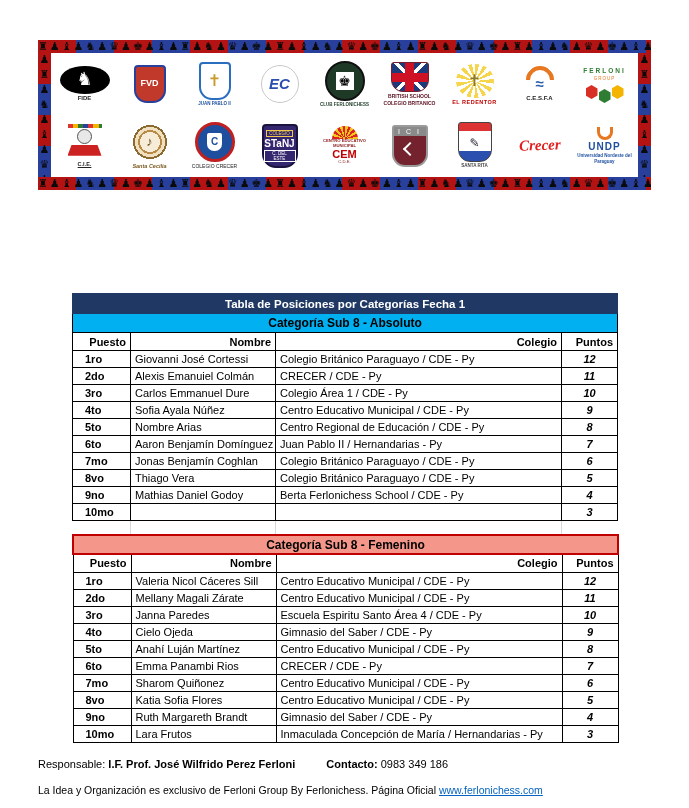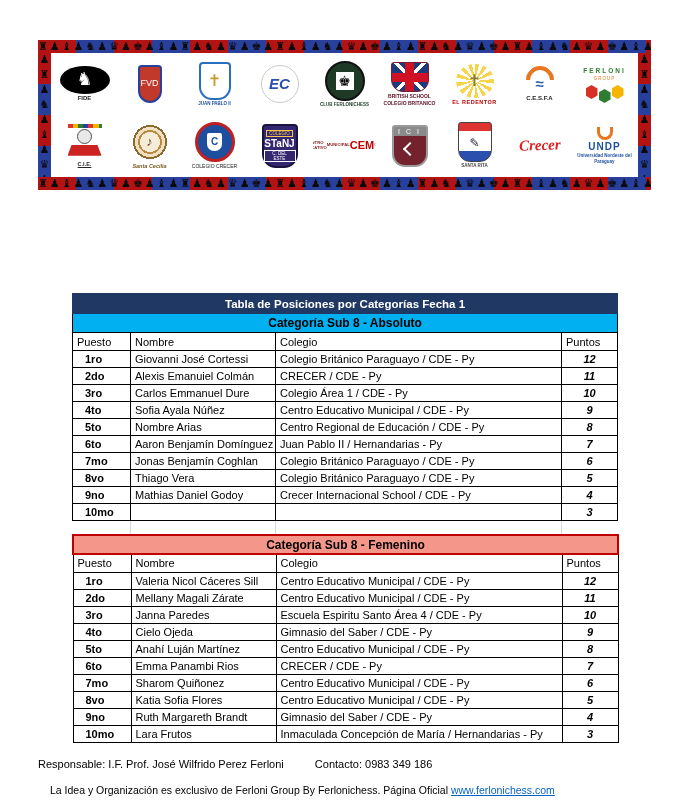--- a/index.html
+++ b/index.html
@@ -26,21 +26,21 @@
   .banner-inner {
     position:absolute; left:13px; top:13px; width:587px; height:124px; background:#fff;
     display:flex; flex-direction:column; justify-content:space-evenly;
   }
   .logo-row { display:flex; justify-content:space-evenly; align-items:center; height:60px; }
   .logo { width:63px; height:60px; display:flex; flex-direction:column; align-items:center; justify-content:center; text-align:center; overflow:hidden; }
   .logo-cap { font-size:5px; line-height:1.2; color:#222; margin-top:1px; }
   
   .a-fide { width:50px; height:28px; background:#000; border-radius:50%; color:#fff; font-size:18px; line-height:27px; }
   .cap-fide { font-weight:bold; font-size:6px; }
-  .a-fvd { width:24px; height:38px; background:#c0392b; border:2px solid #28409c; border-radius:4px 4px 13px 13px; color:#fff; font-weight:normal; font-size:9px; line-height:33px; }
+  .a-fvd { width:32px; height:38px; background:#c0392b; border:2px solid #28409c; border-radius:4px 4px 13px 13px; color:#fff; font-weight:bold; font-size:9px; line-height:33px; }
   .a-jp { width:32px; height:38px; background:#fff; border:2px solid #2a6fbf; border-radius:4px 4px 13px 13px; color:#c99a2e; font-size:16px; line-height:33px; }
   .cap-jp { color:#1d4f9e; font-weight:bold; font-size:4.5px; }
   .a-eic { width:38px; height:38px; border-radius:50%; border:1px solid #c9c9c9; color:#2a4fae; font-weight:bold; font-style:italic; font-size:15px; line-height:36px; }
   .a-fc { width:40px; height:40px; border-radius:50%; background:#1e3a26; border:2px solid #111; display:flex; align-items:center; justify-content:center; }
   .a-fc .sq { width:18px; height:18px; background:#fff; color:#000; font-size:14px; line-height:18px; }
   .cap-fc { font-size:4.5px; font-weight:bold; color:#1e3a26; }
   .a-bs { width:38px; height:30px; border-radius:3px 3px 12px 12px;
     background:
       linear-gradient(#cf1126,#cf1126) center/9px 100% no-repeat,
       linear-gradient(#cf1126,#cf1126) center/100% 9px no-repeat,
@@ -69,21 +69,21 @@
   .a-sc { width:40px; height:40px; border-radius:50%;
     background:radial-gradient(circle,#f7ecd8 0 10px,#b78b45 10px 12px,#f0e0c0 12px 15px,#8a6a2f 15px 17px,#fff 17px);
     color:#6a4a1f; font-size:13px; line-height:40px; }
   .cap-sc { color:#7a5a20; font-style:italic; font-size:5.5px; font-weight:bold; }
   .a-cc { width:40px; height:40px; border-radius:50%; background:#1d4f9e; border:3px solid #c02020; display:flex; align-items:center; justify-content:center; }
   .a-cc .mini { width:15px; height:18px; background:#fff; border-radius:2px 2px 7px 7px; color:#1d4f9e; font-weight:bold; font-size:10px; line-height:18px; }
   .a-stanj { width:36px; height:44px; background:#35276f; border:2px solid #1a1340; border-radius:4px 4px 14px 14px; color:#fff; display:flex; flex-direction:column; align-items:center; justify-content:center; gap:1px; }
   .a-stanj .s1 { font-size:4.5px; color:#f2c94c; border:1px solid #f2c94c; padding:0 2px; }
   .a-stanj .s2 { font-size:10px; font-weight:bold; }
   .a-stanj .s3 { font-size:4.5px; border:1px solid #fff; padding:0 2px; }
-  .a-cem { width:52px; height:48px; display:flex; flex-direction:row; align-items:center; justify-content:center; line-height:1.15; }
+  .a-cem { width:52px; height:48px; display:flex; flex-direction:column; align-items:center; justify-content:center; line-height:1.15; }
   .a-cem .sun { width:26px; height:13px; border-radius:13px 13px 0 0; background:repeating-conic-gradient(from -90deg at 50% 100%,#d22 0 13deg,#f5c518 13deg 26deg); }
   .a-cem .c1 { font-size:4.2px; color:#8a1a1a; font-weight:bold; }
   .a-cem .c2 { font-size:11px; color:#c00000; font-weight:bold; line-height:1; }
   .a-cem .c3 { font-size:4.2px; color:#8a1a1a; }
   .a-ici { width:36px; height:42px; background:#74232e; border:2px solid #9a9a9a; border-radius:3px 3px 13px 13px; display:flex; flex-direction:column; align-items:center; }
   .a-ici .band { width:100%; background:#8a8a8a; color:#fff; font-size:7px; letter-spacing:2px; line-height:9px; }
   .a-ici .run { width:10px; height:10px; border-left:2px solid #fff; border-bottom:2px solid #fff; transform:rotate(45deg); margin-top:8px; }
   .a-sr { width:34px; height:40px; border:1px solid #444; border-radius:3px 3px 12px 12px;
     background:linear-gradient(180deg,#d33 0 8px,#fff 8px 28px,#2a4fae 28px); color:#223; font-size:12px; line-height:40px; }
   .cap-sr { font-size:4.5px; font-weight:bold; color:#444; }
@@ -96,33 +96,33 @@
   .titles { position:absolute; left:0; top:198px; width:689px; text-align:center; }
   .title-line { font-size:15.5px; font-weight:bold; text-decoration:underline; line-height:28px; }
   
   .tables { position:absolute; left:72px; top:293px; width:545px; }
   table { border-collapse:collapse; table-layout:fixed; width:545px; }
   col.c0 { width:58px; } col.c1 { width:145px; } col.c2 { width:286px; } col.c3 { width:56px; }
   td { border:1px solid #000; font-size:11px; height:17px; padding:0 4px; overflow:hidden; white-space:nowrap; }
   td.main-h { background:#1F3864; color:#fff; font-weight:bold; text-align:center; font-size:11.5px; height:20px; border-color:#1F3864; }
   td.cat-abs { background:#00B0F0; color:#000; font-weight:bold; text-align:center; font-size:12px; height:19px; }
   td.cat-fem { background:#F4978A; color:#000; font-weight:bold; text-align:center; font-size:12px; height:19px; border:2px solid #C00000; }
-  td.colh { font-weight:normal; text-align:left; height:18px;margin-top:45px; }
+  td.colh { font-weight:bold; text-align:right; height:18px;margin-top:45px; }
   td.c-puesto { font-weight:bold;padding-left:12px; }
   td.c-puntos { font-weight:bold; text-align:center;font-style:italic; }
   .spacer { height:13px; width:545px;
     background:
       linear-gradient(#d9d9d9,#d9d9d9) 58px 0/1px 100% no-repeat,
       linear-gradient(#d9d9d9,#d9d9d9) 203px 0/1px 100% no-repeat,
       linear-gradient(#d9d9d9,#d9d9d9) 489px 0/1px 100% no-repeat; }
   
   .footer1 { position:absolute; left:38px; top:758px; font-size:11px; }
-  .footer1 b { font-weight:normal;text-align:right; }
+  .footer1 b { font-weight:bold;text-align:right; }
   .footer1 .gap { display:inline-block; width:28px; }
-  .footer2 { position:absolute; left:50px; top:784px; font-size:10.5px; }
+  .footer2 { position:absolute; left:38px; top:784px; font-size:10.5px; }
   .link { color:#0563C1; text-decoration:underline; cursor:pointer; }
 </style>
 </head>
 <body>
 
 <div class="banner">
   <div class="bh top">♜♟♝♟♞♟♛♟♚♟♝♟♜♟♞♟♛♟♚♟♜♟♝♟♞♟♛♟♚♟♝♟♜♟♞♟♛♟♚♟♜♟♝♟♞♟♛♟♚♟♝♟♜♟♞♟♛♟♚♟</div>
   <div class="bh bot">♜♟♝♟♞♟♛♟♚♟♝♟♜♟♞♟♛♟♚♟♜♟♝♟♞♟♛♟♚♟♝♟♜♟♞♟♛♟♚♟♜♟♝♟♞♟♛♟♚♟♝♟♜♟♞♟♛♟♚♟</div>
   <div class="bv left">♟♜♟♞♟♝♟♛♟♚♟♜♟♞</div>
   <div class="bv right">♟♜♟♞♟♝♟♛♟♚♟♜♟♞</div>
@@ -301,21 +301,21 @@
         </tr>
     <tr>
           <td class="c-puesto">8vo</td>
           <td>Thiago Vera</td>
           <td>Colegio Británico Paraguayo / CDE - Py</td>
           <td class="c-puntos">5</td>
         </tr>
     <tr>
           <td class="c-puesto">9no</td>
           <td>Mathias Daniel Godoy</td>
-          <td>Crecer Internacional School / CDE - Py</td>
+          <td>Berta Ferlonichess School / CDE - Py</td>
           <td class="c-puntos">4</td>
         </tr>
     <tr>
           <td class="c-puesto">10mo</td>
           <td></td>
           <td></td>
           <td class="c-puntos">3</td>
         </tr>
   </tbody>
     </table>

